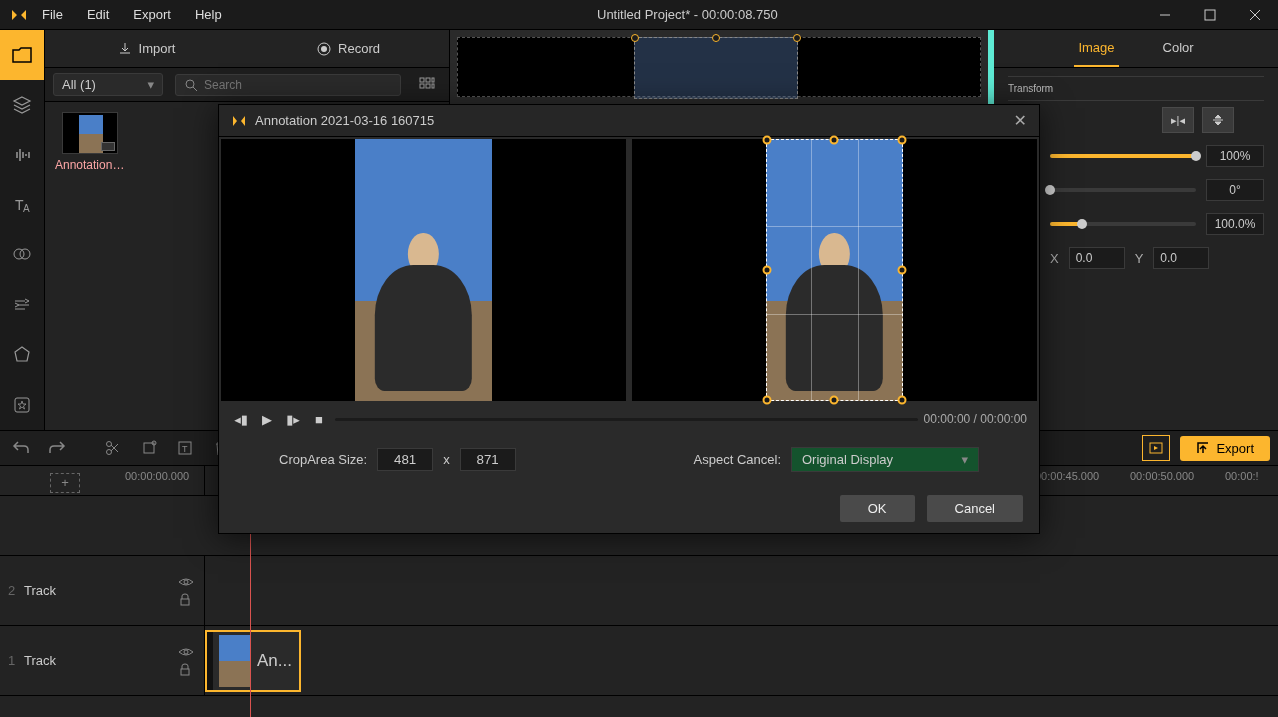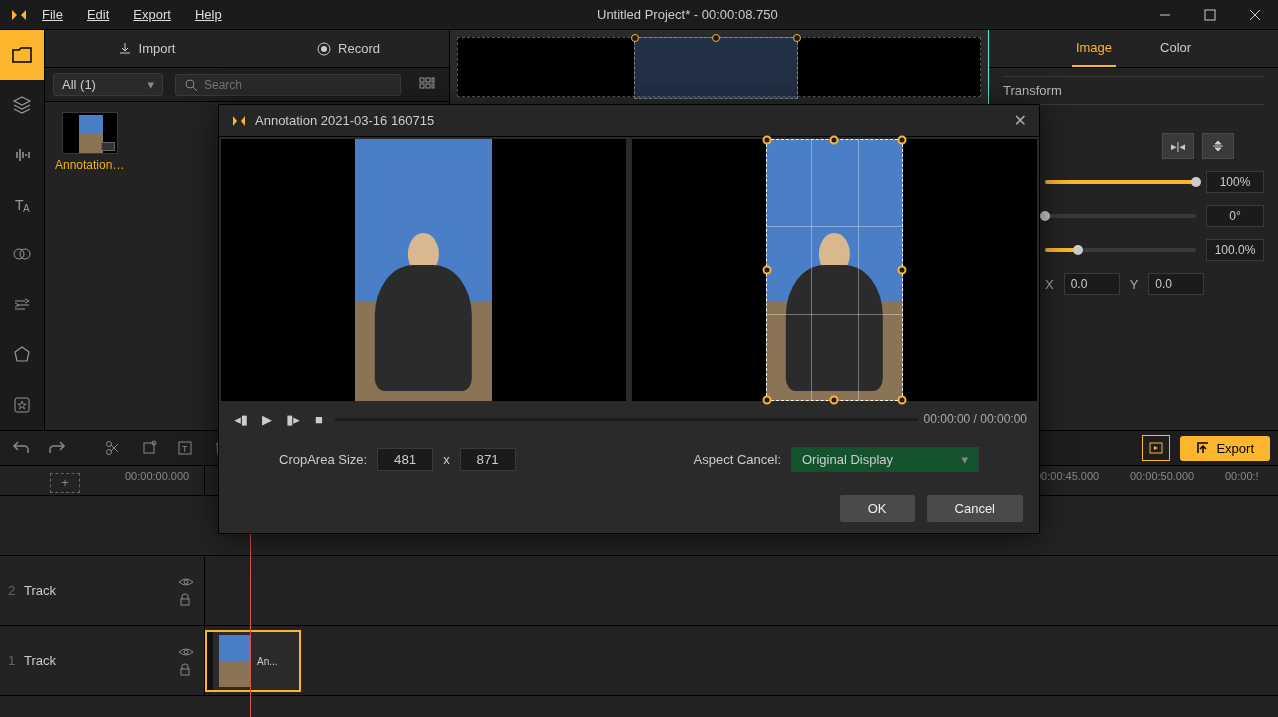--- a/index.html
+++ b/index.html
@@ -2,21 +2,21 @@
 <html><head>
 <meta charset="utf-8">
 <style>
 * { margin: 0; padding: 0; box-sizing: border-box; font-family: "Segoe UI", Arial, sans-serif; }
 body { background: #1e1e1e; color: #ccc; width: 1278px; height: 717px; overflow: hidden; position: relative; font-size: 13px; }
 
 
 .titlebar { height: 30px; background: #1b1b1b; display: flex; align-items: center; justify-content: space-between; border-bottom: 1px solid #000; }
 .titlebar-left { display: flex; align-items: center; gap: 4px; padding-left: 10px; }
 .logo { width: 18px; height: 18px; display: flex; align-items: center; justify-content: center; }
-.menu-item { padding: 4px 10px; color: #ddd; cursor: pointer; text-decoration: underline; }
+.menu-item { padding: 4px 10px; color: #ddd; cursor: pointer; }
 .title-center { color: #ccc; }
 .win-controls { display: flex; }
 .win-btn { width: 45px; height: 30px; display: flex; align-items: center; justify-content: center; color: #ccc; cursor: pointer; }
 
 
 .main { display: flex; height: 400px; }
 .left-rail { width: 45px; background: #1b1b1b; border-right: 1px solid #000; display: flex; flex-direction: column; }
 .rail-btn { height: 50px; display: flex; align-items: center; justify-content: center; cursor: pointer; color: #999; }
 .rail-btn.active { background: #fcb62e; color: #000; }
 
@@ -28,35 +28,35 @@
 .filter-dd { background: #2a2a2a; border: 1px solid #3a3a3a; padding: 3px 24px 3px 8px; border-radius: 3px; position: relative; width: 110px; }
 .filter-dd::after { content: "▾"; position: absolute; right: 8px; color: #888; }
 .search-box { flex: 1; background: #2a2a2a; border: 1px solid #3a3a3a; border-radius: 3px; padding: 3px 8px; display: flex; align-items: center; gap: 6px; }
 .search-input { background: transparent; border: none; color: #ccc; outline: none; flex: 1; font-size: 12px; }
 .grid-btn { width: 28px; height: 24px; display: flex; align-items: center; justify-content: center; cursor: pointer; }
 .media-grid { padding: 10px; display: flex; gap: 10px; }
 .media-thumb { width: 70px; display: flex; flex-direction: column; align-items: center; gap: 4px; }
 .thumb-box { width: 56px; height: 42px; background: #000; border: 1px solid #3a3a3a; position: relative; }
 .thumb-inner { position: absolute; left: 16px; top: 2px; width: 24px; height: 38px; background: linear-gradient(#4a7fc8 0%, #4a7fc8 50%, #8b7355 50%, #8b7355 100%); }
 .thumb-over { position: absolute; right: 2px; bottom: 2px; width: 14px; height: 9px; background: #333; border: 1px solid #666; }
-.thumb-label { font-size: 12px; color: #eab308; max-width: 70px; white-space: nowrap; overflow: hidden; text-overflow: ellipsis; }
+.thumb-label { font-size: 12px; color: #fca5a5; max-width: 70px; white-space: nowrap; overflow: hidden; text-overflow: ellipsis; }
 
 
 .preview-panel { flex: 1; background: #2a2a2a; display: flex; flex-direction: column; align-items: center; justify-content: flex-start; padding-top: 7px; }
 .preview-canvas { width: 524px; height: 60px; background: #000; position: relative; border: 1px dashed #555; }
 .sel-rect { position: absolute; left: 176px; top: -1px; width: 164px; height: 62px; border: 1px dashed #888; background: rgba(100, 140, 200, 0.35); }
 .sel-handle { position: absolute; width: 8px; height: 8px; background: #1b1b1b; border: 1px solid #fcb62e; border-radius: 50%; transform: translate(-50%, -50%); }
 
 
-.right-panel { width: 290px; background: #232323; border-left: 1px solid #5eead4; display: flex; flex-direction: column; }
+.right-panel { width: 290px; background: #232323; border-left: 6px solid #5eead4; display: flex; flex-direction: column; }
 .right-tabs { height: 38px; display: flex; justify-content: center; gap: 40px; border-bottom: 1px solid #000; }
 .right-tab { display: flex; align-items: center; cursor: pointer; border-bottom: 2px solid transparent; padding: 0 4px; }
 .right-tab.active { color: #fcb62e; border-bottom-color: #fcb62e; }
 .section { padding: 8px 14px; }
-.section-header { font-size: 13px; color: #bbb; padding: 4px 0 8px; border-top: 1px solid #3a3a3a; border-bottom: 1px solid #3a3a3a; margin-bottom: 28px; padding: 6px 0; }
+.section-header { font-size: 10px; color: #bbb; padding: 4px 0 8px; border-top: 1px solid #3a3a3a; border-bottom: 1px solid #3a3a3a; margin-bottom: 6px; padding: 6px 0; }
 .transform-btns { display: flex; gap: 8px; justify-content: flex-end; padding-right: 30px; }
 .tbtn { width: 32px; height: 26px; background: #3a3a3a; border: 1px solid #4a4a4a; display: flex; align-items: center; justify-content: center; cursor: pointer; color: #ccc; font-size: 11px; }
 .slider-row { display: flex; align-items: center; gap: 10px; margin: 12px 0; }
 .slider-label { width: 32px; text-align: right; color: #aaa; font-size: 12px; }
 .slider { flex: 1; height: 4px; background: #3a3a3a; border-radius: 2px; position: relative; cursor: pointer; }
 .slider-fill { position: absolute; left: 0; top: 0; height: 100%; background: #fcb62e; border-radius: 2px; }
 .slider-thumb { position: absolute; top: 50%; width: 10px; height: 10px; background: #ccc; border-radius: 50%; transform: translate(-50%, -50%); }
 .slider-val { width: 58px; background: #1b1b1b; border: 1px solid #3a3a3a; padding: 3px 6px; text-align: center; font-size: 12px; }
 .coords-row { display: flex; align-items: center; gap: 10px; margin-top: 12px; }
 .coord-input { width: 56px; background: #1b1b1b; border: 1px solid #3a3a3a; padding: 3px 6px; color: #ccc; font-size: 12px; }
@@ -78,21 +78,21 @@
 .track-area { display: flex; }
 .track-list { width: 205px; border-right: 1px solid #000; }
 .track-row { height: 70px; border-bottom: 1px solid #000; display: flex; align-items: center; padding: 0 10px; gap: 10px; }
 .track-num { color: #666; width: 10px; position: absolute; left: 8px; }
 .track-row { position: relative; padding-left: 24px; }
 .track-label { flex: 1; color: #ccc; }
 .track-ctrl { display: flex; flex-direction: column; gap: 4px; color: #888; }
 .clips { position: relative; flex: 1; }
 .clip { position: absolute; top: 4px; height: 62px; background: #2a2a2a; border: 2px solid #fcb62e; display: flex; align-items: center; overflow: hidden; }
 .clip-thumb { height: 52px; width: 32px; background: linear-gradient(#4a7fc8 0%, #4a7fc8 50%, #8b7355 50%, #8b7355 100%); margin: 0 6px; }
-.clip-label { font-size: 10px; color: #ccc; }
+.clip-label { font-size: 17px; color: #ccc; }
 .playhead { position: absolute; top: 30px; bottom: 0; width: 1px; background: #d9534f; left: 250px; }
 .playhead::before { content: ""; position: absolute; top: -6px; left: -5px; width: 11px; height: 8px; background: #d9534f; }
 
 
 .modal { position: absolute; left: 218px; top: 104px; width: 822px; background: #2a2a2a; border: 1px solid #000; box-shadow: 0 4px 30px rgba(0,0,0,.6); z-index: 100; }
 .modal-header { height: 32px; background: #262626; display: flex; align-items: center; justify-content: space-between; padding: 0 12px; border-bottom: 1px solid #000; }
 .modal-title { display: flex; gap: 8px; align-items: center; }
 .modal-close { cursor: pointer; font-size: 16px; color: #aaa; }
 .modal-body { padding: 0; }
 .video-compare { height: 266px; display: flex; gap: 6px; padding: 2px; }

